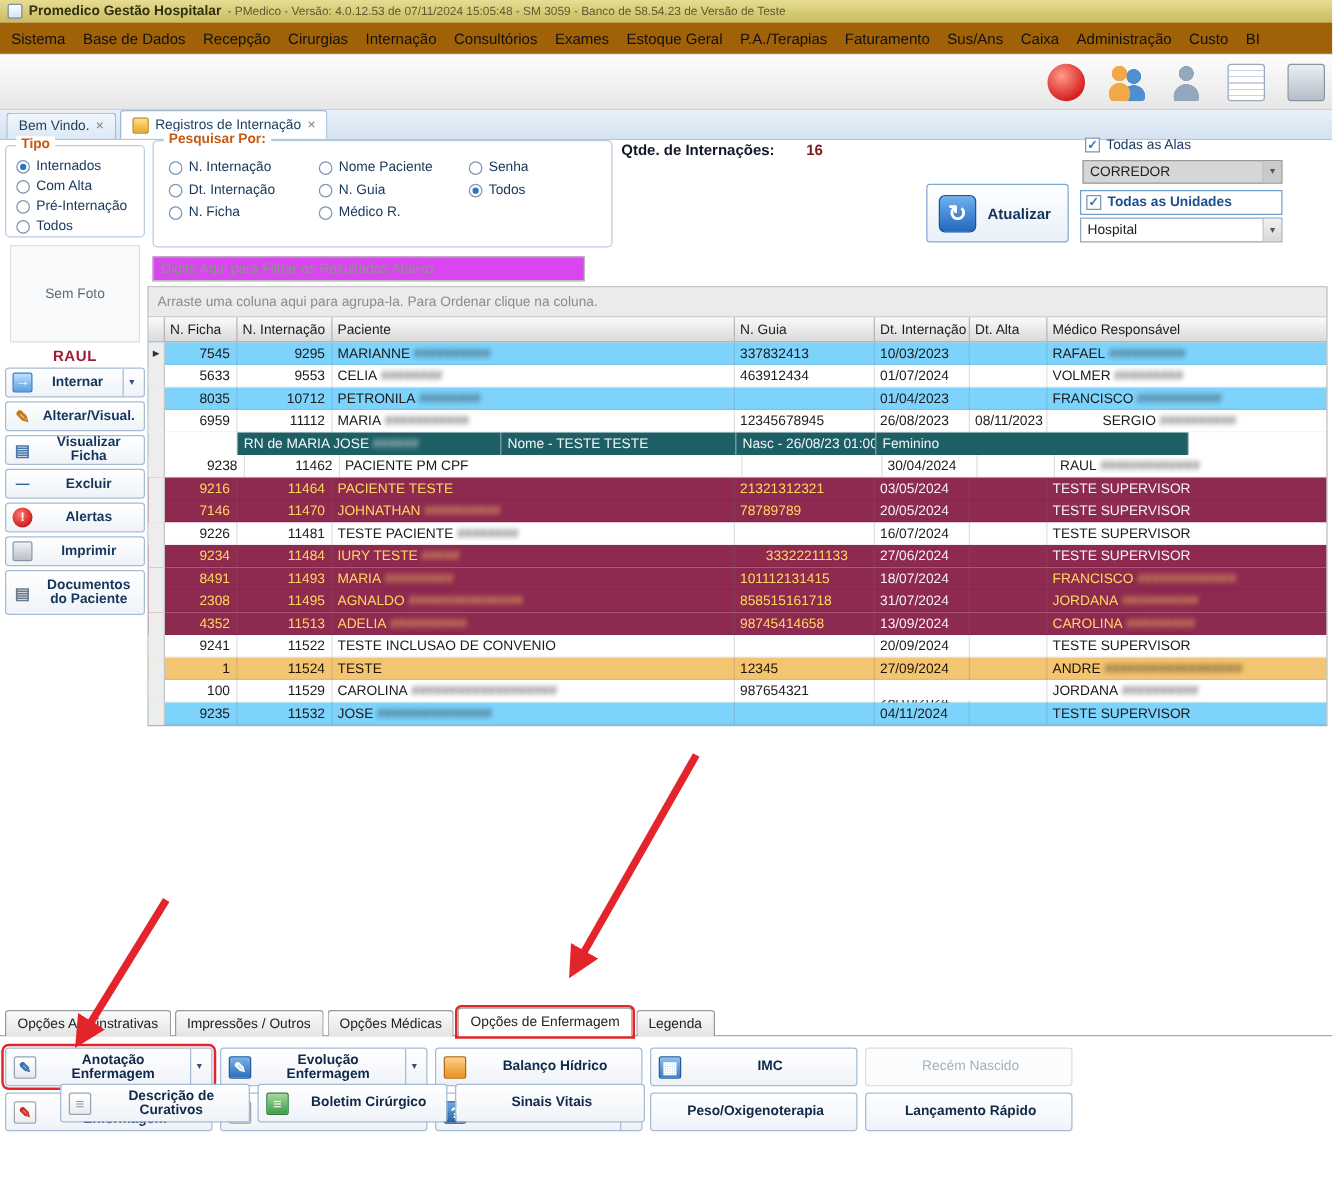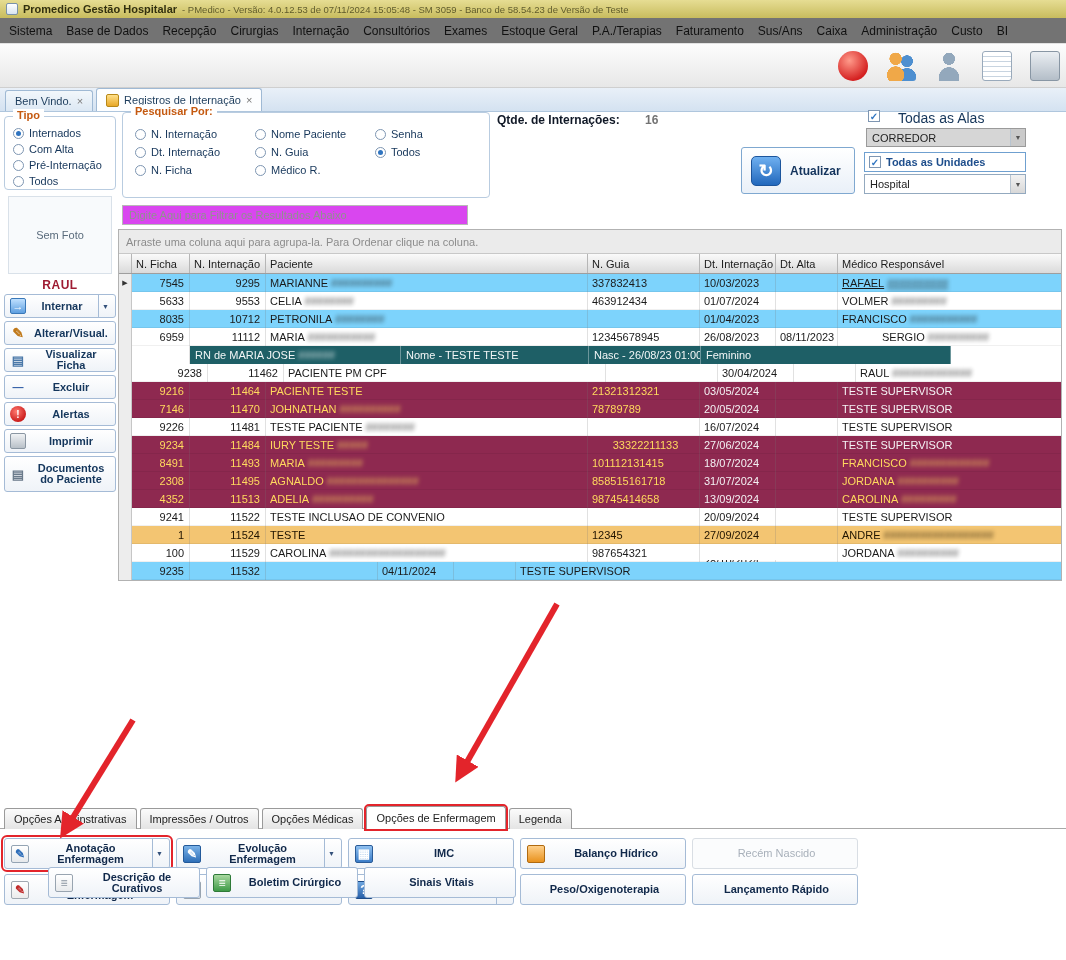--- a/index.html
+++ b/index.html
@@ -10,21 +10,21 @@
   
   .titlebar{position:absolute;left:0;top:0;right:0;height:18px;
     background:linear-gradient(#E6DD93,#C8BC5E);display:flex;align-items:center;gap:5px;
     padding:0 6px;font-size:11px;color:#32300f;white-space:nowrap;overflow:hidden}
   .title-main{font-weight:bold}
   .title-suffix{font-size:9.5px;opacity:.72}
   [data-name="app-icon"]{width:12px;height:12px;background:linear-gradient(#fff,#d8e4f0);
     border:1px solid #7a92aa;border-radius:2px;flex:none}
 
   
-  .menubar{position:absolute;top:18px;left:0;right:0;height:26px;background:#737373;
+  .menubar{position:absolute;top:18px;left:0;right:0;height:26px;background:#a16207;
     border-bottom:1px solid #E2E2E2;display:flex;align-items:center;padding-left:2px}
   .menu-item{font-size:12px;color:#111;padding:4px 7px;cursor:default;white-space:nowrap}
 
   
   .toolbar{position:absolute;top:44px;left:0;right:0;height:44px;
     background:linear-gradient(#FDFDFD,#E7E7E7);border-bottom:1px solid #CFCFCF;
     display:flex;align-items:center;justify-content:flex-end;gap:18px;padding-right:6px}
   .tool-icon{width:30px;height:30px;flex:none;border-radius:3px}
   [data-name="support-icon"]{background:radial-gradient(circle at 38% 32%,#FF9A8A,#D42020 72%);border-radius:50%}
   [data-name="patients-icon"]{background:
@@ -111,26 +111,26 @@
   [data-name="prescription-icon"]::before{content:"≡"}
   [data-name="scales-icon"]{background:linear-gradient(#6FA8E0,#2860A8);border:1px solid #1E4C88;color:#fff;font-weight:bold}
   [data-name="scales-icon"]::before{content:"?"}
   [data-name="dressing-icon"]{background:linear-gradient(#FFF,#E8EAEC);border:1px solid #98A4B0;color:#8A94A0}
   [data-name="dressing-icon"]::before{content:"≡"}
   [data-name="surgical-report-icon"]{background:linear-gradient(#A8D8A0,#3E9A48);border:1px solid #2E7A38;color:#fff}
   [data-name="surgical-report-icon"]::before{content:"≡"}
 
   
   .qtde-label{position:absolute;left:497px;top:113px;font-size:12px;font-weight:bold;color:#101826}
-  .qtde-value{position:absolute;left:645px;top:113px;font-size:12px;font-weight:bold;color:#737373}
+  .qtde-value{position:absolute;left:645px;top:113px;font-size:12px;font-weight:bold;color:#7f1d1d}
   .cb{width:12px;height:12px;border:1px solid #7e96b2;background:#fff;display:flex;
     align-items:center;justify-content:center;flex:none}
   .cb.checked::before{content:"✓";font-size:10px;color:#2f74c0;font-weight:bold}
-  .alas-row{position:absolute;left:868px;top:110px;display:flex;align-items:flex-start;gap:18px;
-    font-size:14px;color:#16365a}
+  .alas-row{position:absolute;left:868px;top:110px;display:flex;align-items:flex-start;gap:5px;
+    font-size:11px;color:#16365a}
   .combo{display:flex;align-items:center;font-size:11px;color:#222;border:1px solid #93A9BF;
     background:linear-gradient(#FCFCFC,#E8E8E8);padding-left:5px}
   .combo .arrow{margin-left:auto;width:15px;align-self:stretch;display:flex;align-items:center;
     justify-content:center;color:#555;border-left:1px solid #B8C4D0;
     background:linear-gradient(#F2F2F2,#D8D8D8)}
   .arrow::before{content:"▼";font-size:7px}
   .combo.gray{background:#D6D6D6;border-color:#9A9A9A}
   .combo.gray .arrow{background:#CACACA}
   .combo-ala{position:absolute;left:866px;top:128px;width:160px;height:19px}
   .unidades-box{position:absolute;left:864px;top:152px;width:162px;height:20px;
@@ -397,21 +397,21 @@
             <span>MARIANNE</span>
             <span class="blurred" data-name="redacted-text">##########</span>
           </span>
           <span class="cell" data-name="cell-guia" style="width: 112px;">
             <span>337832413</span>
           </span>
           <span class="cell" data-name="cell-dt-internacao" style="width: 76px;">
             <span>10/03/2023</span>
           </span>
           <span class="cell" data-name="cell-dt-alta" style="width: 62px;"></span>
-          <span class="cell" data-name="cell-medico" style="flex: 1 1 0%; border-right: none; text-decoration: underline;">
+          <span class="cell" data-name="cell-medico" style="flex: 1 1 0%; border-right: none;">
             <span>RAFAEL</span>
             <span class="blurred" data-name="redacted-text">##########</span>
           </span>
         </div>
         <div class="trow row-white" data-name="table-row">
           <span class="ind" data-name="row-indicator"></span>
           <span class="cell num" data-name="cell-ficha" style="width: 58px;">
             <span>5633</span>
           </span>
           <span class="cell num" data-name="cell-internacao" style="width: 76px;">
@@ -494,21 +494,21 @@
           <span class="seg" data-name="rn-birth" style="width: 112px;">
             <span>Nasc - 26/08/23 01:00</span>
           </span>
           <span class="seg" data-name="rn-sex" style="width: 250px;">
             <span>Feminino</span>
           </span>
           <span class="fill cell"></span>
         </div>
         <div class="trow row-white" data-name="table-row">
           <span class="ind" data-name="row-indicator"></span>
-          <span class="cell num" data-name="cell-ficha" style="width: 64px; margin-left: 12px;">
+          <span class="cell num" data-name="cell-ficha" style="width: 64px;">
             <span>9238</span>
           </span>
           <span class="cell num" data-name="cell-internacao" style="width: 76px;">
             <span>11462</span>
           </span>
           <span class="cell" data-name="cell-paciente" style="width: 322px;">
             <span>PACIENTE PM CPF</span>
           </span>
           <span class="cell" data-name="cell-guia" style="width: 112px;"></span>
           <span class="cell" data-name="cell-dt-internacao" style="width: 76px;">
@@ -748,20 +748,24 @@
             <span class="blurred" data-name="redacted-text">##########</span>
           </span>
         </div>
         <div class="trow row-blue" data-name="table-row">
           <span class="ind" data-name="row-indicator"></span>
           <span class="cell num" data-name="cell-ficha" style="width: 58px;">
             <span>9235</span>
           </span>
           <span class="cell num" data-name="cell-internacao" style="width: 76px;">
             <span>11532</span>
+          </span>
+          <span class="cell" data-name="cell-paciente" style="width: 322px;">
+            <span>JOSE</span>
+            <span class="blurred" data-name="redacted-text">###############</span>
           </span>
           <span class="cell" data-name="cell-guia" style="width: 112px;"></span>
           <span class="cell" data-name="cell-dt-internacao" style="width: 76px;">
             <span>04/11/2024</span>
           </span>
           <span class="cell" data-name="cell-dt-alta" style="width: 62px;"></span>
           <span class="cell" data-name="cell-medico" style="flex: 1 1 0%; border-right: none;">
             <span>TESTE SUPERVISOR</span>
           </span>
         </div>
@@ -781,27 +785,27 @@
         <div class="nbtn highlight" data-name="nursing-button-anotacao-enfermagem" style="width: 166px;">
           <span class="chip s18" data-name="nursing-note-icon"></span>
           <span class="nlabel" data-name="button-label">Anotação Enfermagem</span>
           <span class="split" data-name="dropdown-arrow-icon"></span>
         </div>
         <div class="nbtn" data-name="nursing-button-evolucao-enfermagem" style="width: 166px;">
           <span class="chip s18" data-name="evolution-icon"></span>
           <span class="nlabel" data-name="button-label">Evolução Enfermagem</span>
           <span class="split" data-name="dropdown-arrow-icon"></span>
         </div>
+        <div class="nbtn" data-name="nursing-button-balanco-hidrico" style="width: 166px;">
+          <span class="chip s18" data-name="fluid-balance-icon"></span>
+          <span class="nlabel" data-name="button-label">Balanço Hídrico</span>
+        </div>
         <div class="nbtn" data-name="nursing-button-imc" style="width: 166px;">
           <span class="chip s18" data-name="bmi-icon"></span>
           <span class="nlabel" data-name="button-label">IMC</span>
-        </div>
-        <div class="nbtn" data-name="nursing-button-balanco-hidrico" style="width: 166px;">
-          <span class="chip s18" data-name="fluid-balance-icon"></span>
-          <span class="nlabel" data-name="button-label">Balanço Hídrico</span>
         </div>
         <div class="nbtn disabled" data-name="nursing-button-recem-nascido" style="width: 166px;">
           <span class="nlabel" data-name="button-label">Recém Nascido</span>
         </div>
       </div>
       <div class="nrow" data-name="nursing-row" style="top: 874px; left: 4px;">
         <div class="nbtn" data-name="nursing-button-diagnostico-enfermagem" style="width: 166px;">
           <span class="chip s18" data-name="diagnosis-icon"></span>
           <span class="nlabel" data-name="button-label">Diagnóstico Enfermagem</span>
         </div>

